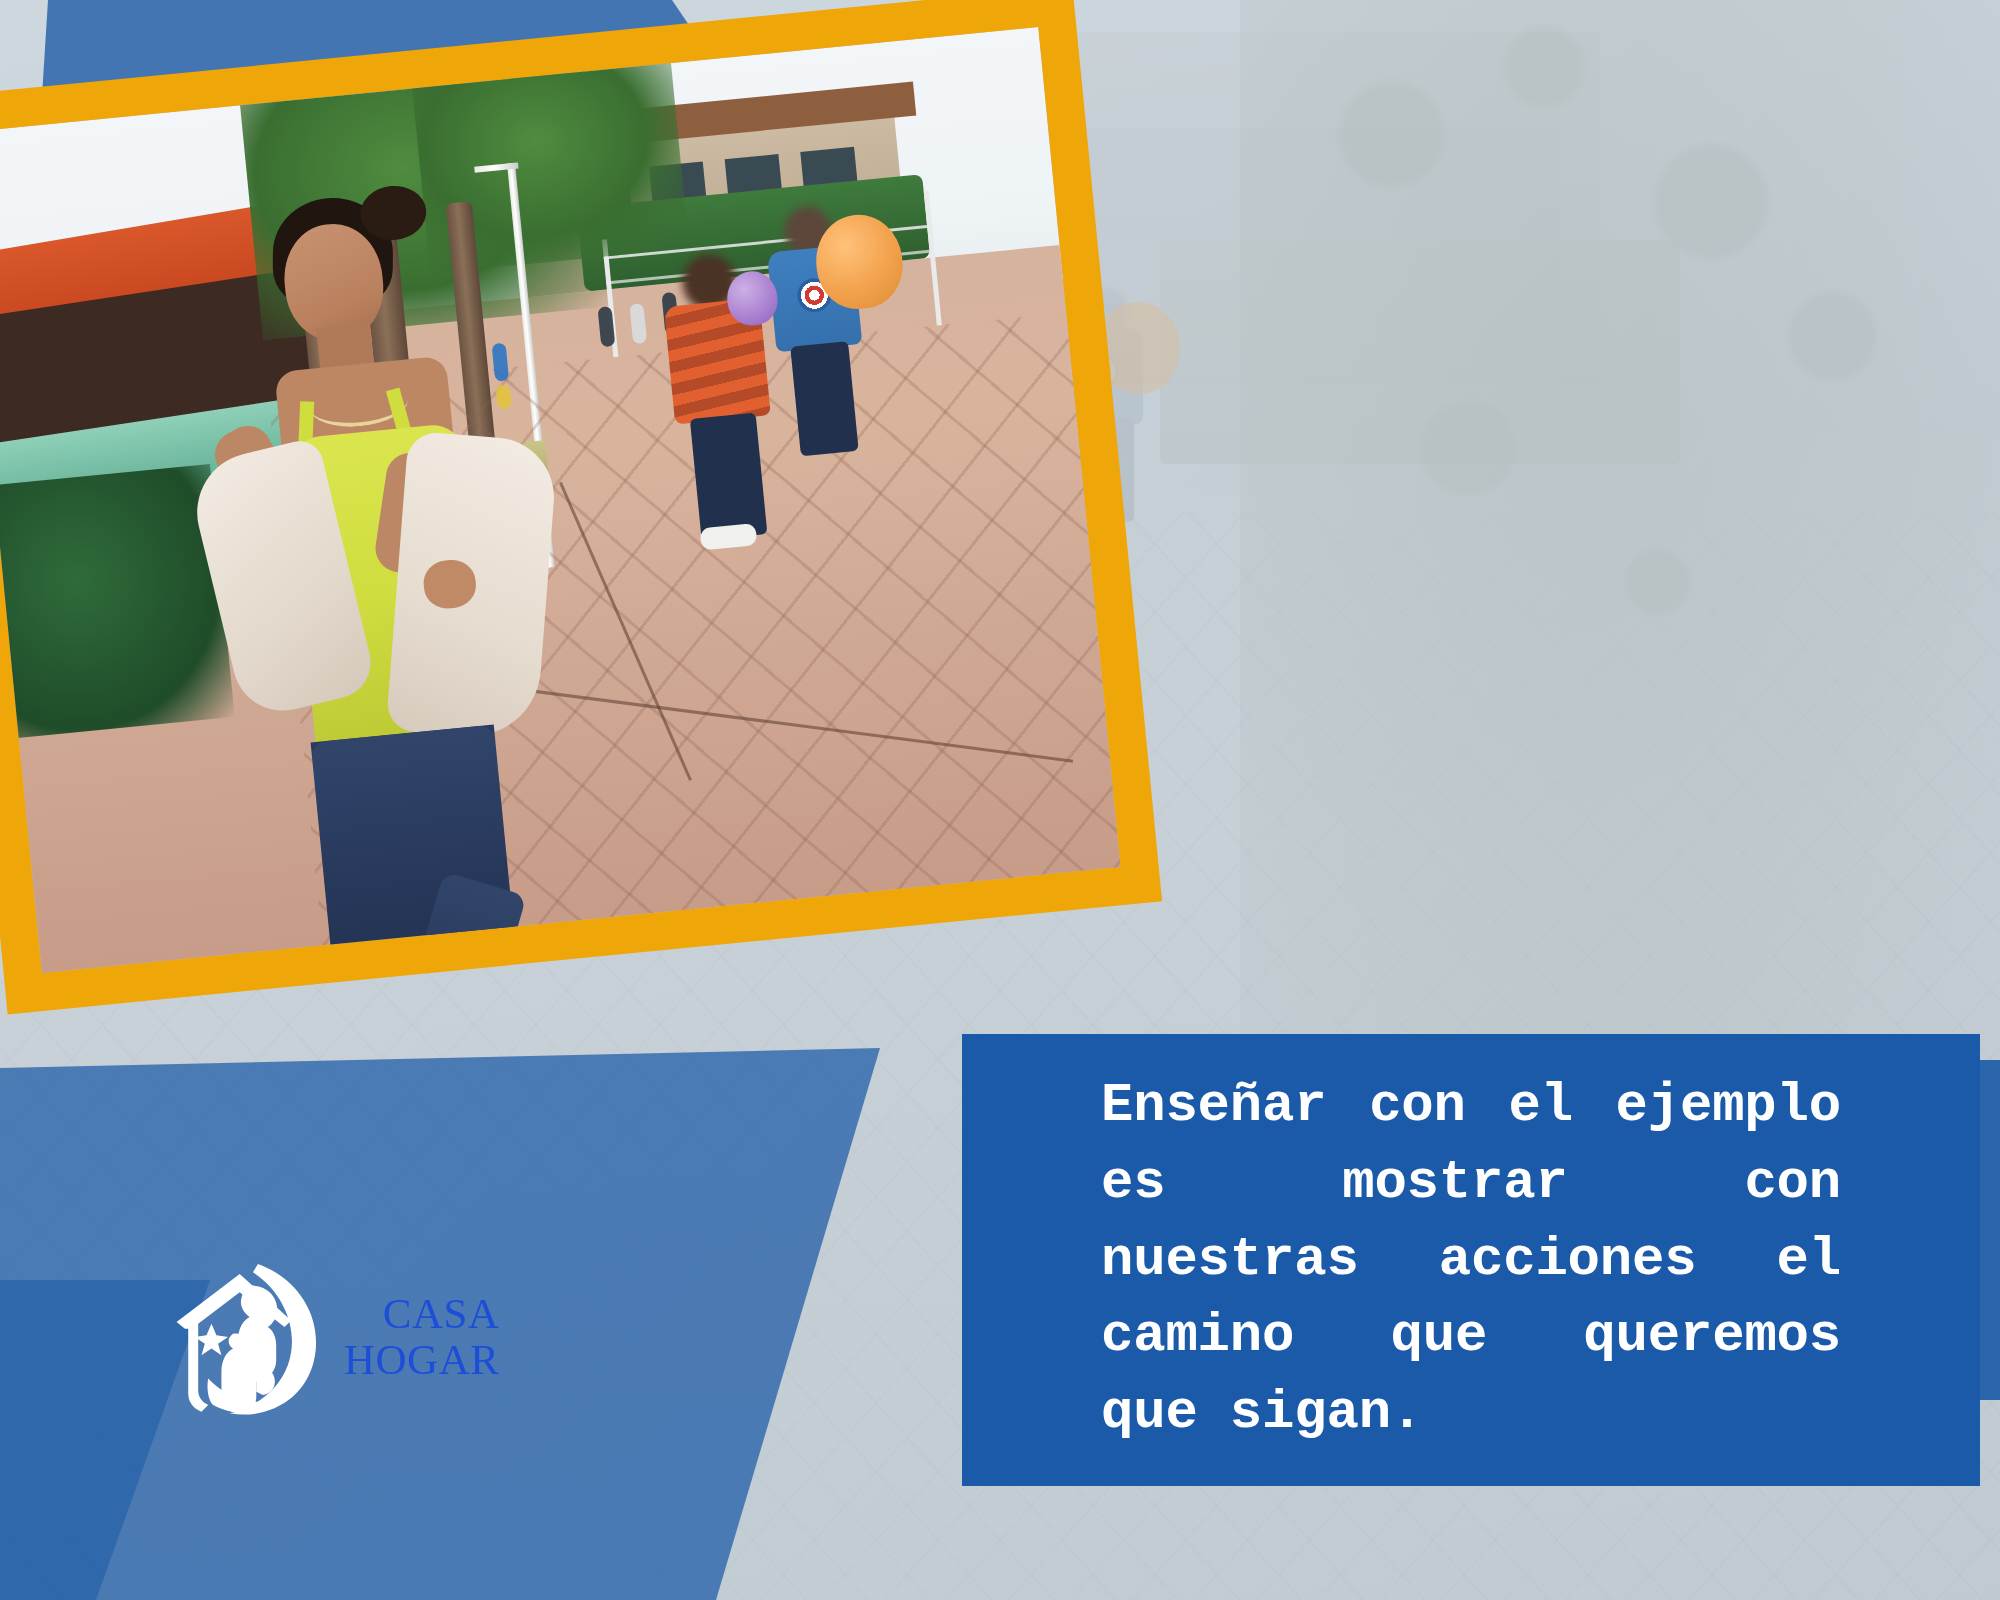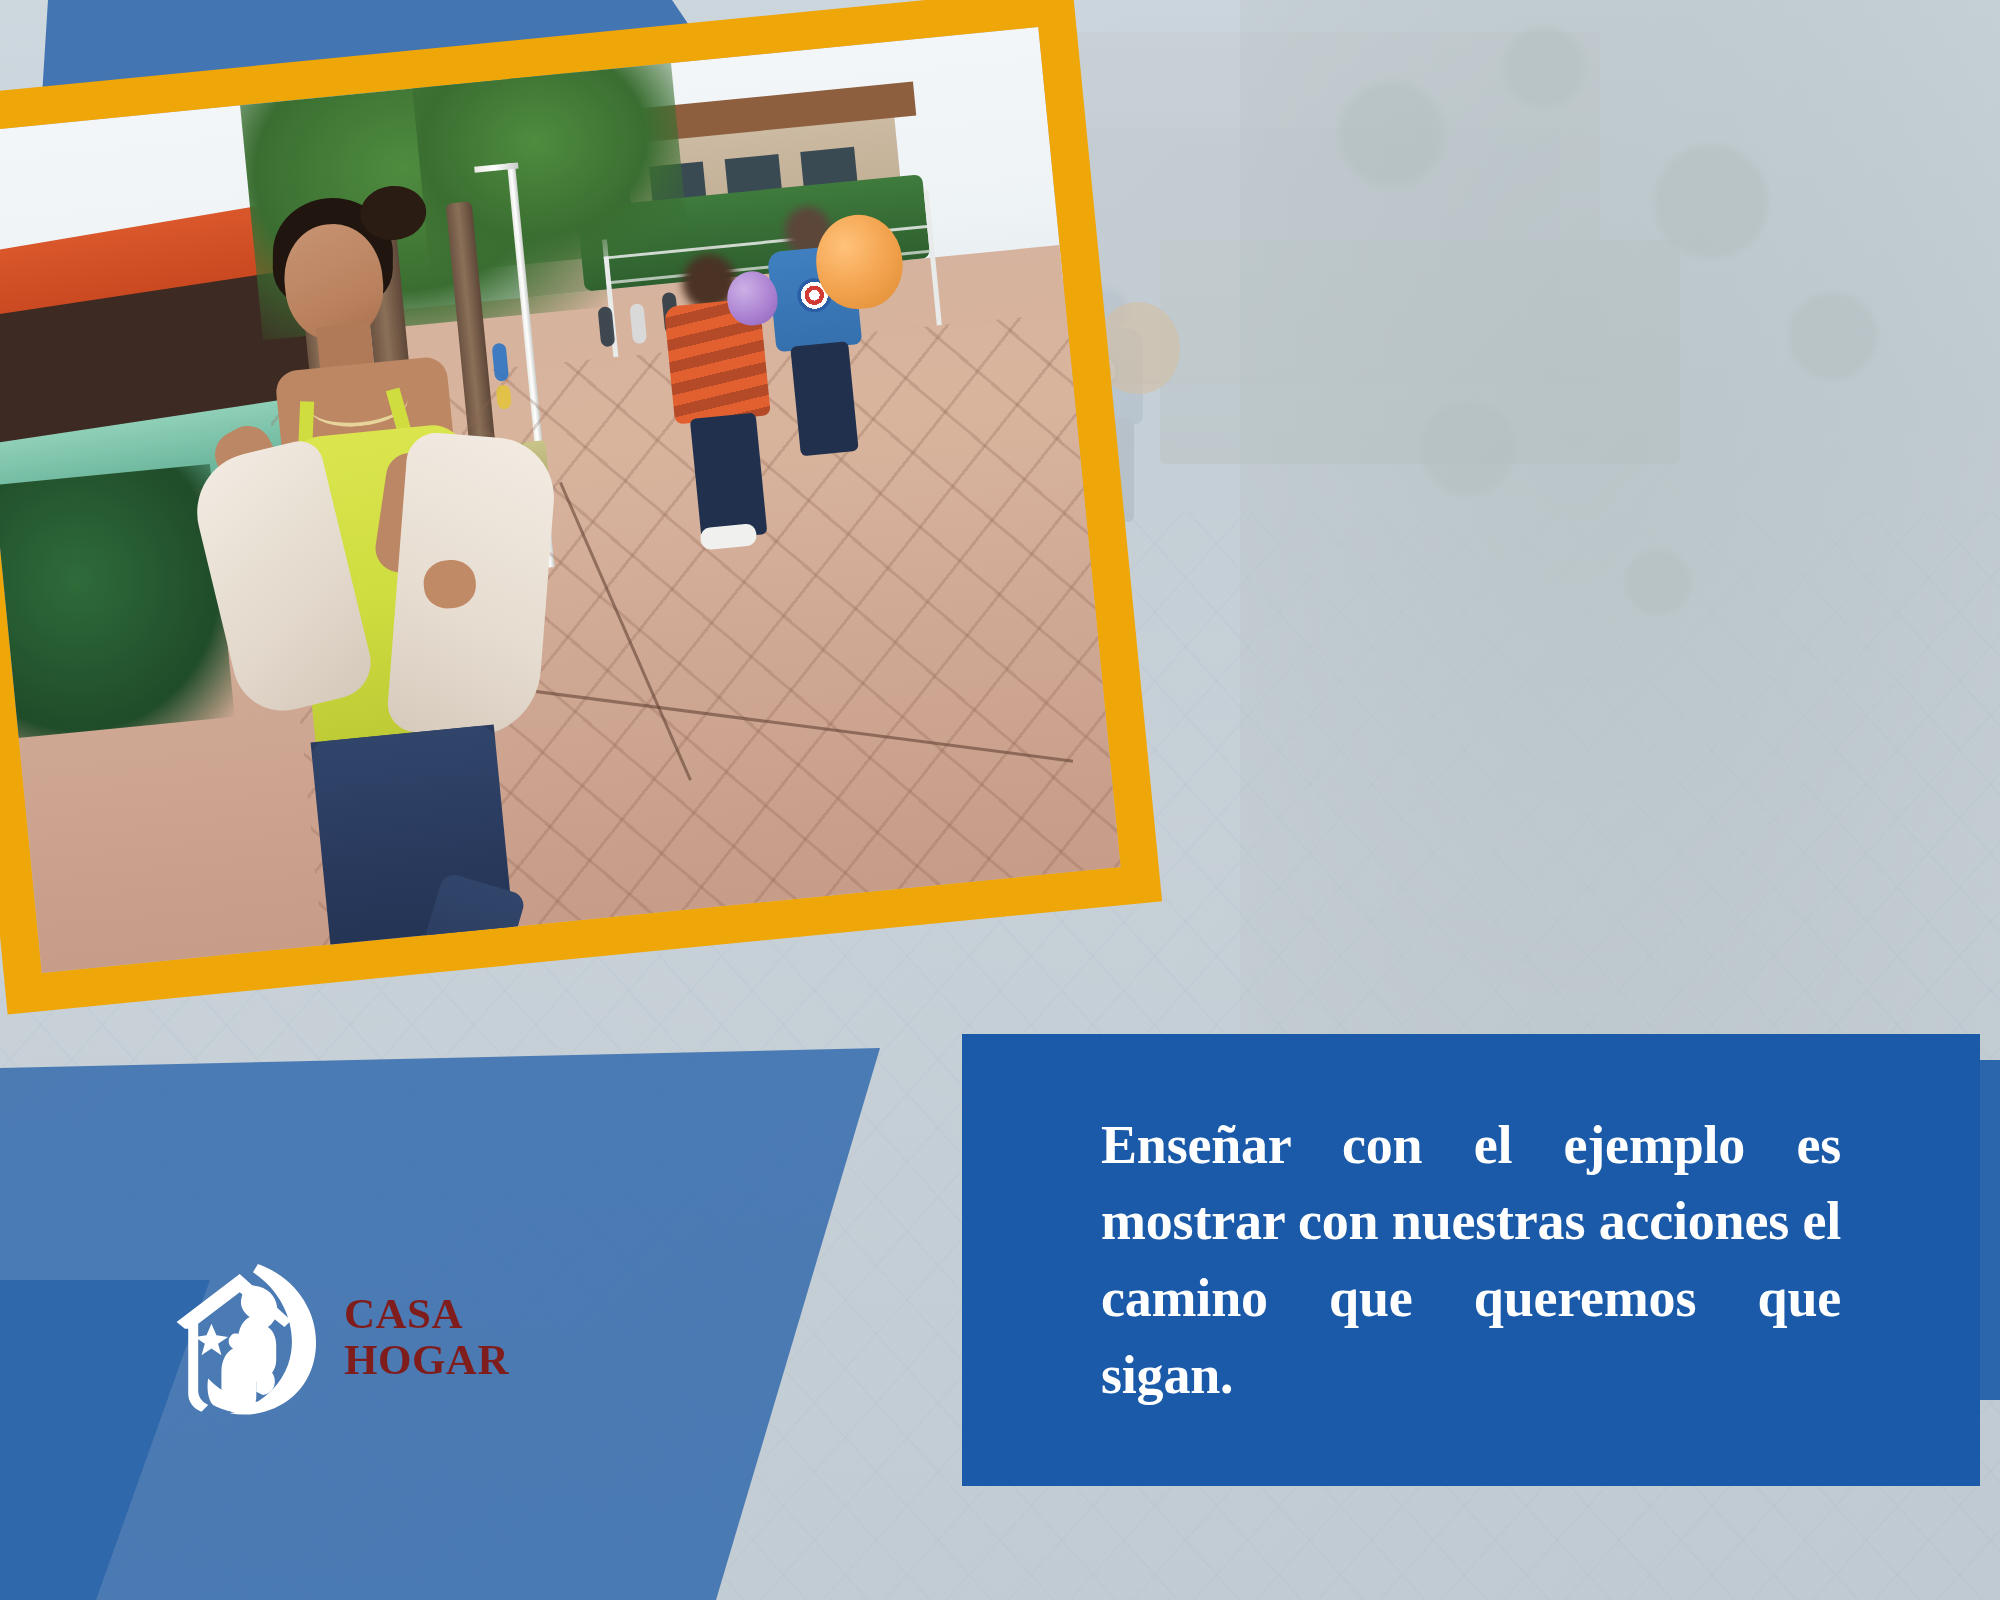--- a/index.html
+++ b/index.html
@@ -336,48 +336,49 @@
     height: 452px;
     background: #1a5aa8;
     display: flex;
     align-items: center;
     justify-content: center;
     padding: 0;
     box-sizing: border-box;
   }
   .quote {
     color: #ffffff;
-    font-family: Liberation Serif, serif;
+    font-family: Liberation Mono, monospace;
     font-weight: bold;
     font-size: 54px;
     line-height: 1.42;
     text-align: justify;
     text-align-last: left;
     width: 740px;
     letter-spacing: -0.2px;
   }
 
   
   .logo-block {
     position: absolute;
     left: 160px;
     top: 1252px;
     display: flex;
     align-items: center;
     gap: 18px;
   }
   .logo-mark { width: 166px; height: 170px; flex: none; }
   .logo-words {
-    color: #7f1d1d;
+    color: #1d4ed8;
     font-family: "Liberation Serif", serif;
-    font-weight: bold;
+    font-weight: normal;
     font-size: 43px;
     line-height: 1.08;
     letter-spacing: .5px;
     text-transform: uppercase;
+    text-align: right;
   }
   .logo-words div { white-space: nowrap; }
 </style>
 </head>
 <body>
 
 <div id="poster">
 
   <div class="bg-photo">
     <div class="bg-sky"></div>

